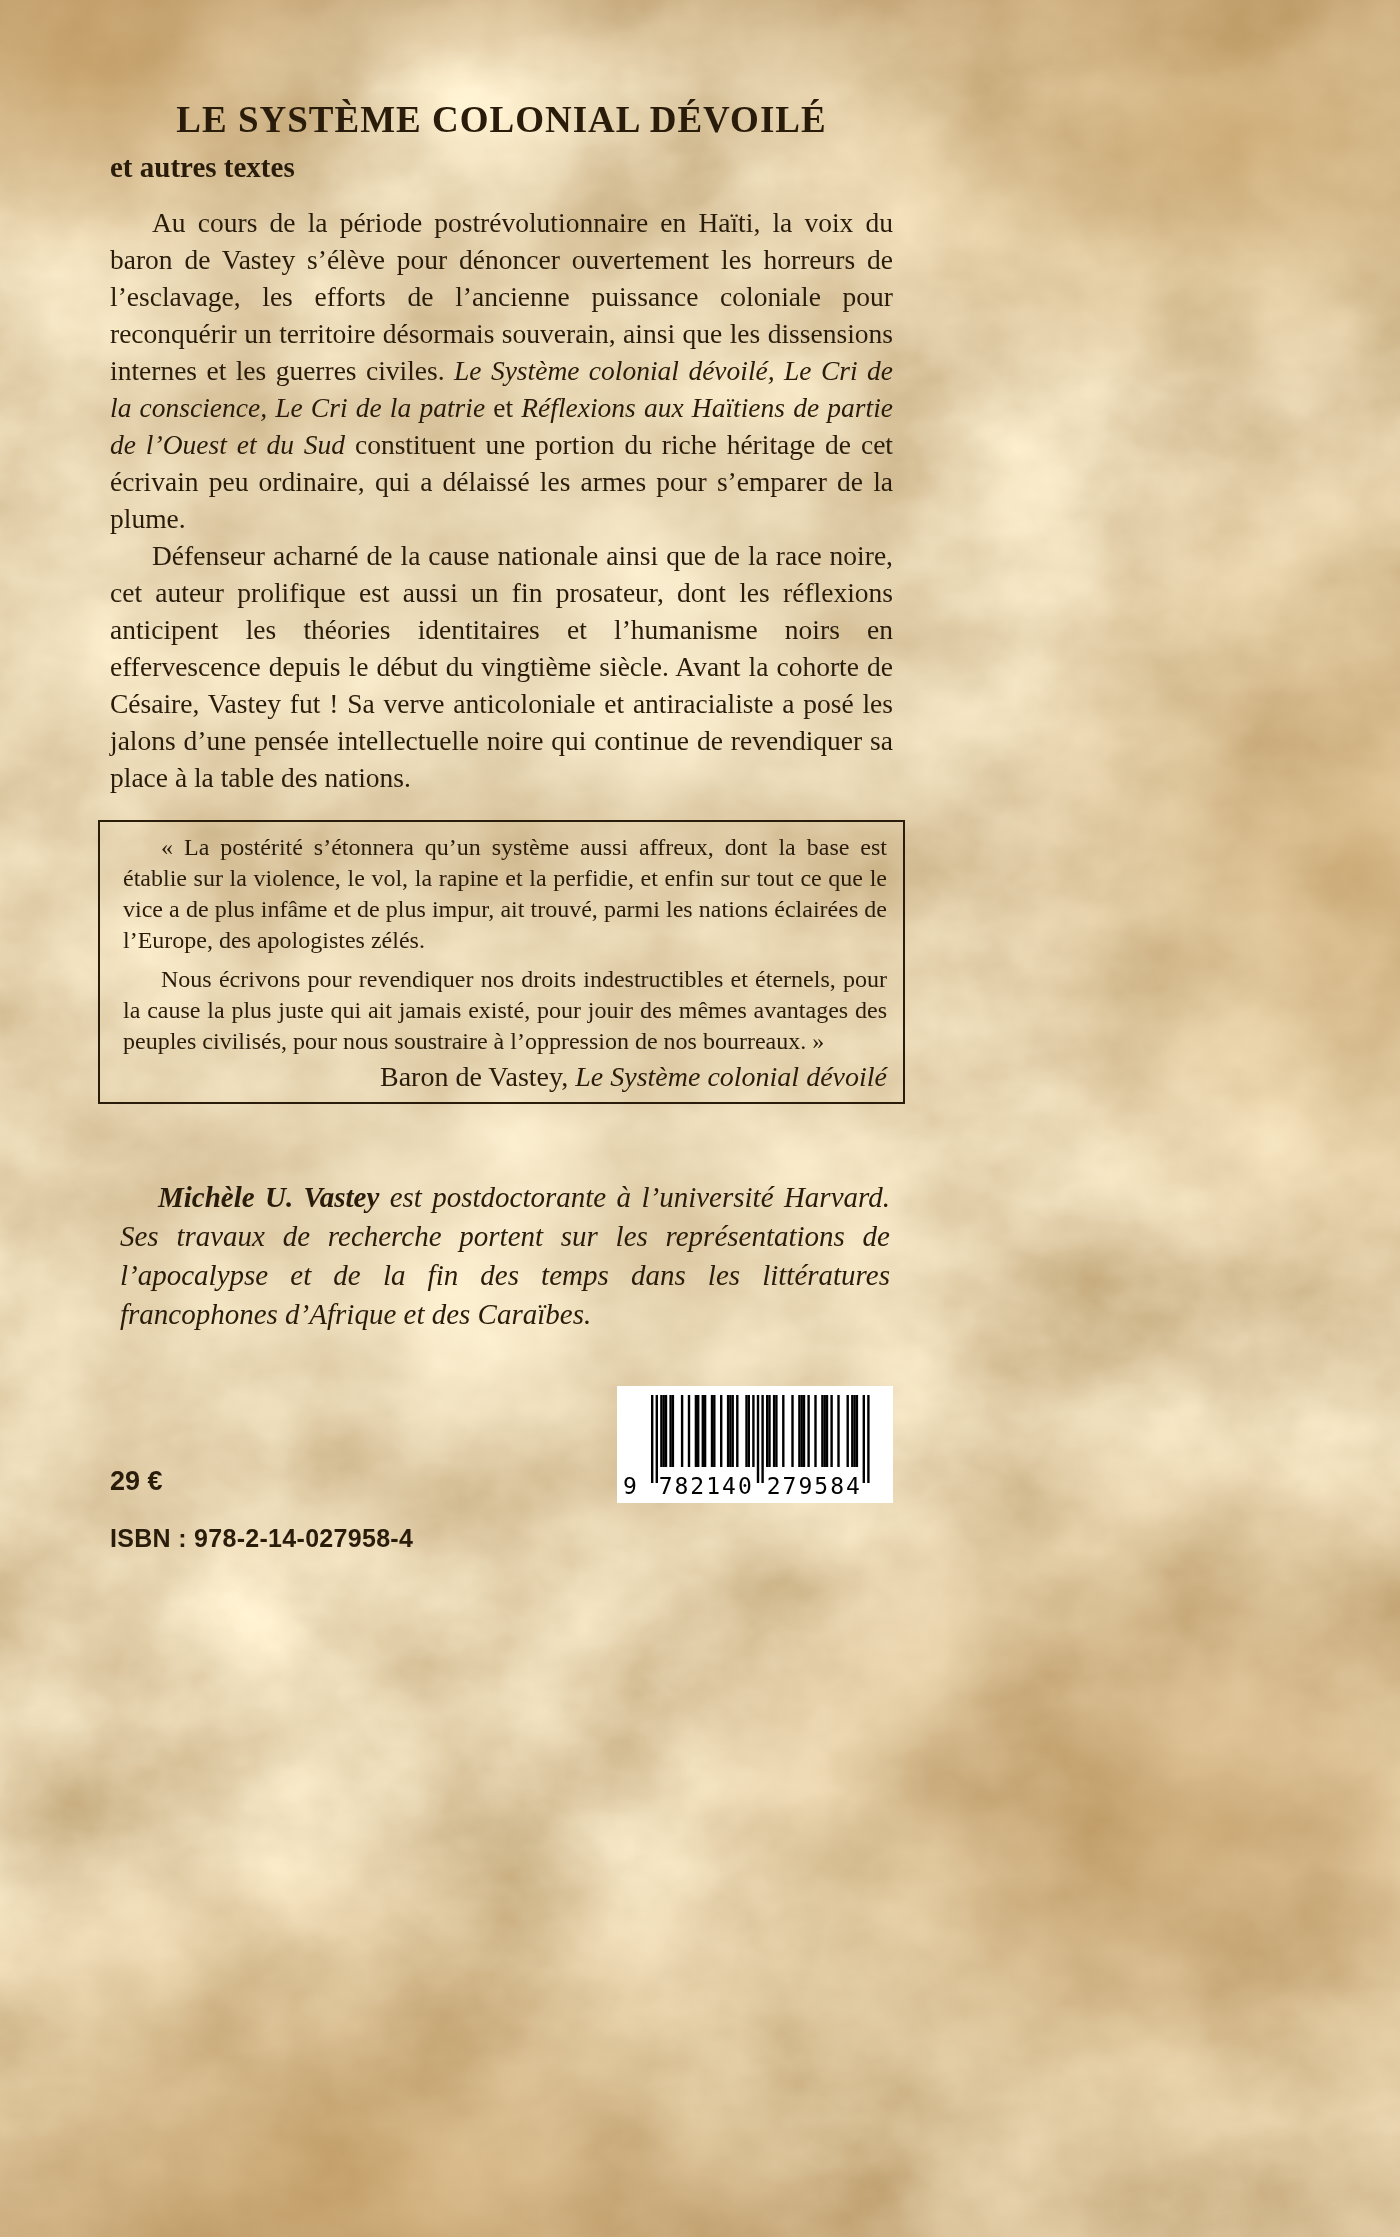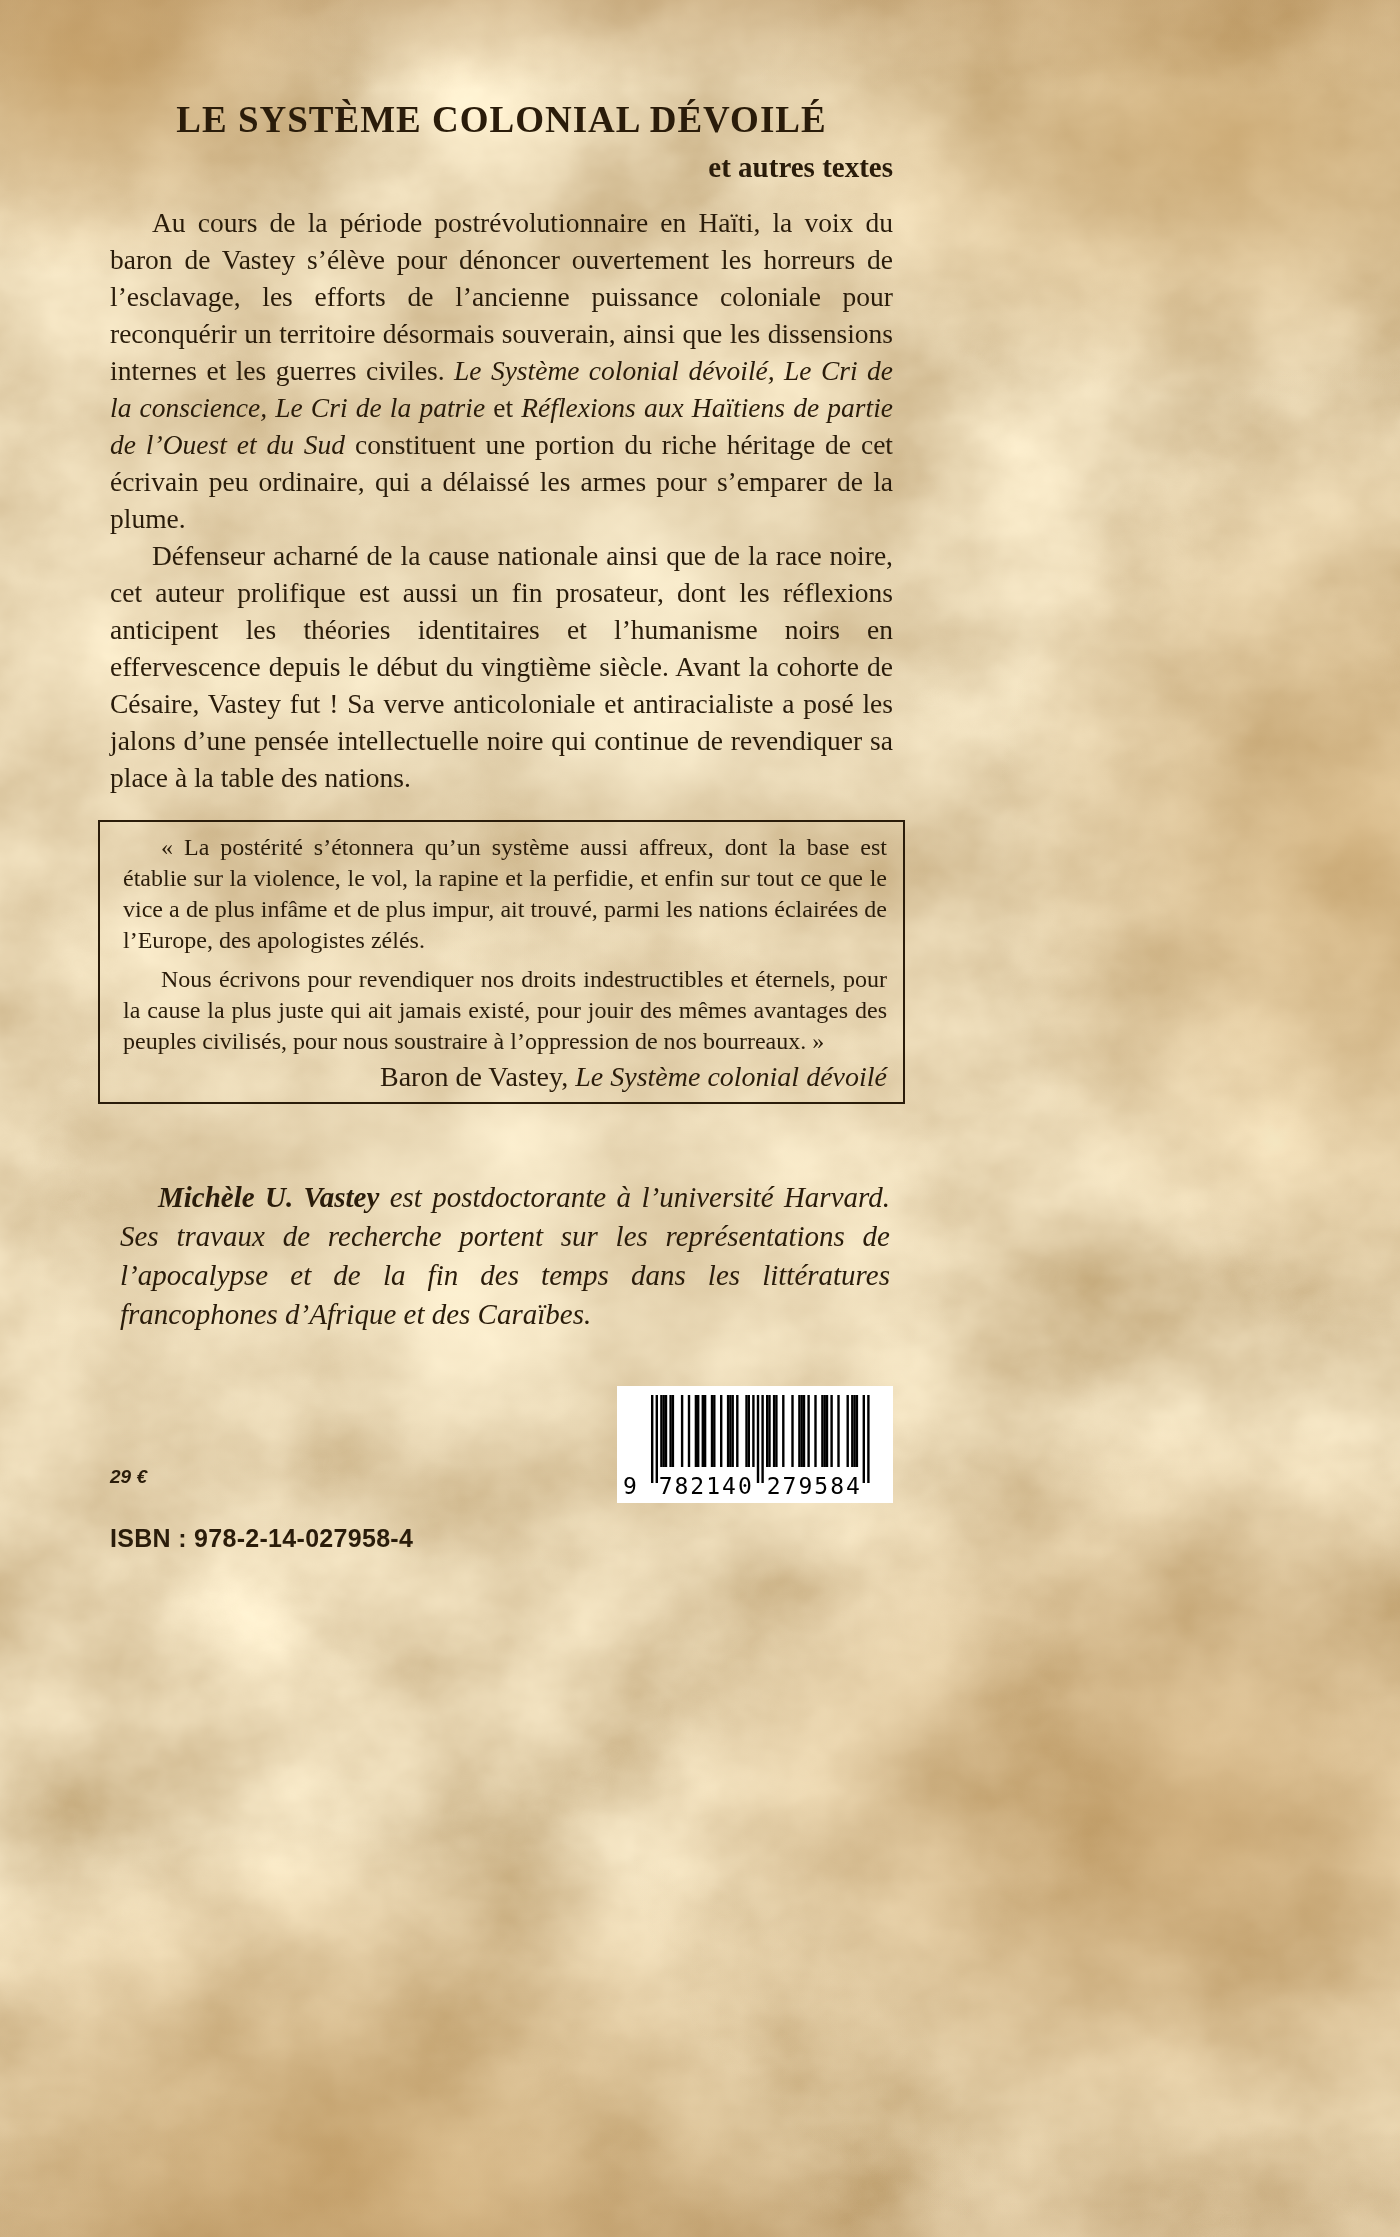--- a/index.html
+++ b/index.html
@@ -23,21 +23,21 @@
       linear-gradient(180deg, rgba(150,100,40,.28), rgba(150,100,40,0) 4%, rgba(150,100,40,0) 95%, rgba(150,100,40,.22));
   }
   .column{
     position:absolute;left:110px;top:98px;width:783px;z-index:2;
   }
   .title{
     font-size:37px;font-weight:bold;text-align:center;margin:0;
     letter-spacing:1px;
   }
   .subtitle{
-    font-size:29px;font-weight:bold;text-align:right;margin:10px 0 0 0;
+    font-size:29px;font-weight:bold;text-align:left;margin:10px 0 0 0;
   }
   .par{
     font-size:27.5px;line-height:37px;text-align:justify;text-indent:42px;margin:0;
   }
   .par.first{margin-top:20px;}
   .it{font-style:italic;}
   .quote-box{
     margin:24px -12px 0 -12px;
     border:2px solid var(--ink,#2a1c0a);
     padding:10px 16px 10px 23px;
@@ -55,21 +55,21 @@
   }
   .bio .name{font-weight:bold;}
   .isbn-line{
     position:absolute;left:110px;top:1500px;z-index:2;
     font-family:"Liberation Sans","DejaVu Sans",sans-serif;
     font-size:25px;font-weight:600;letter-spacing:.3px;margin-top:24px;
   }
   .price-line{
     position:absolute;left:110px;top:1466px;z-index:2;
     font-family:"Liberation Sans","DejaVu Sans",sans-serif;
-    font-size:19px;font-weight:600;font-style:italic;
+    font-size:27px;font-weight:600;
   }
   .barcode{
     position:absolute;left:617px;top:1386px;width:276px;height:117px;z-index:2;
     background:var(--barcode_bg,#ffffff);
   }
 </style>
 </head>
 <body>
 
 <svg class="texture" width="1400" height="2237" viewBox="0 0 1400 2237" preserveAspectRatio="none" xmlns="http://www.w3.org/2000/svg" aria-hidden="true">

